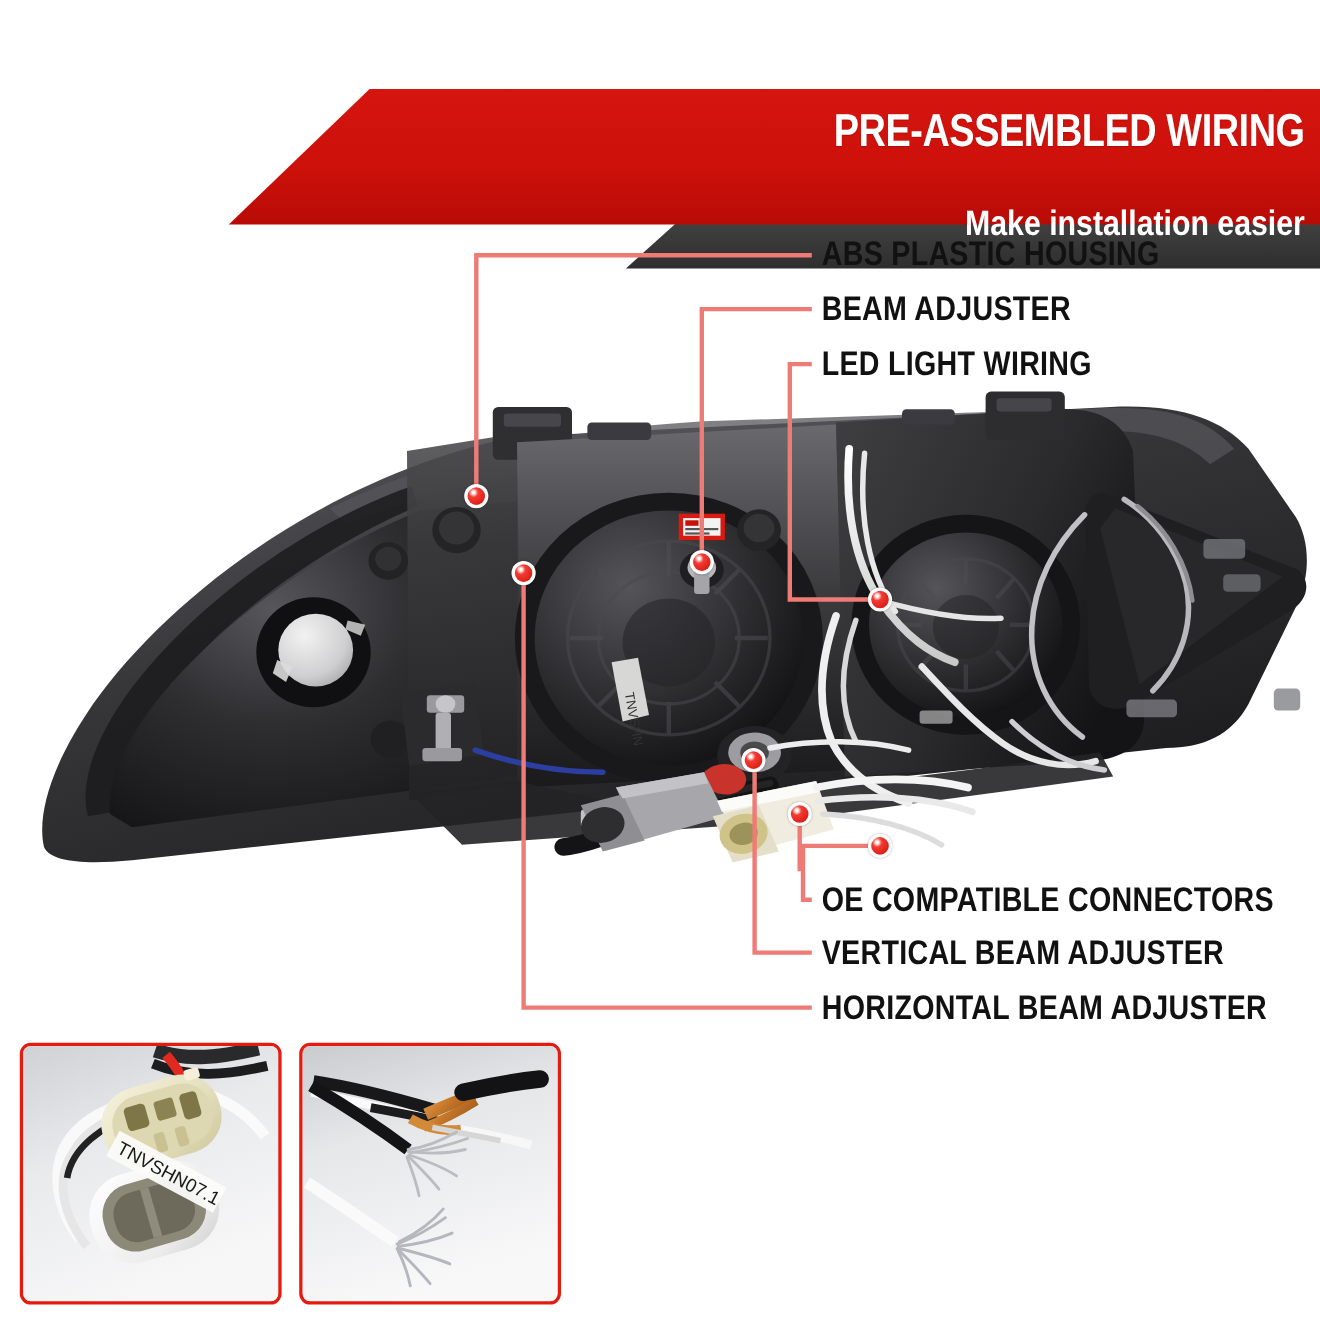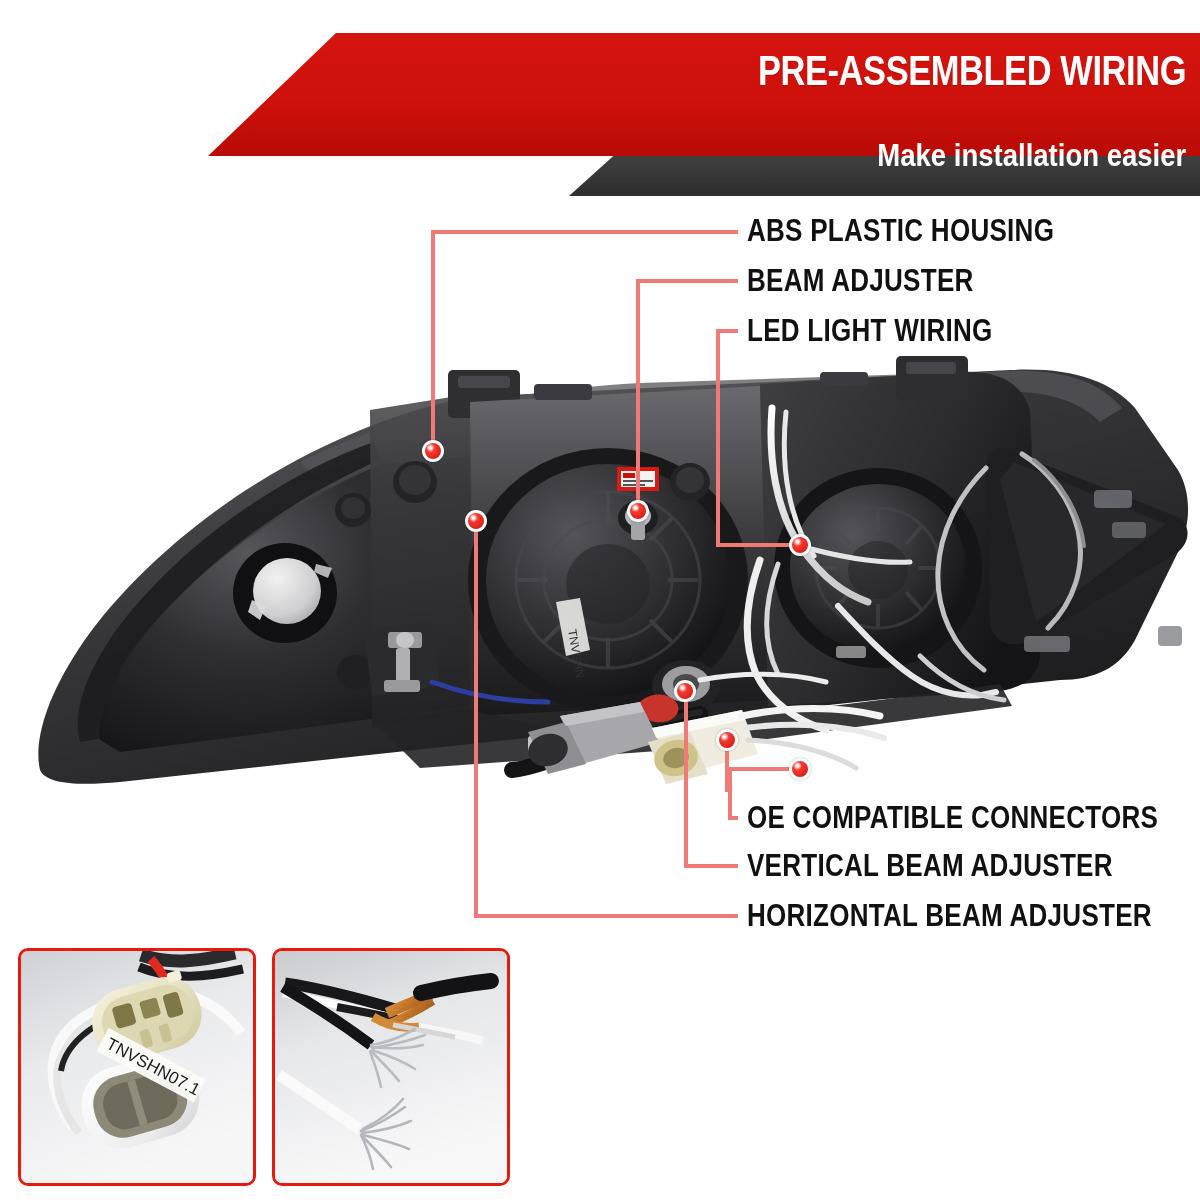--- a/index.html
+++ b/index.html
@@ -9,21 +9,21 @@
     font-family: "Liberation Sans", sans-serif;
     overflow: hidden;
   }
   #page {
     position: relative;
     width: 1200px; height: 1200px;
     background: #ffffff;
   }
 
   
-  #banner-layer { position: absolute; inset: 0 0 auto 0; height: 210px; }
+  #banner-layer { position: absolute; inset: 0 0 auto 0; height: 210px; margin-top: 48px; }
 
   .band {
     position: absolute;
     top: 0; left: 0;
     width: 1200px; height: 210px;
     pointer-events: none;
   }
   .band svg { display: block; }
 
   .banner-title {

